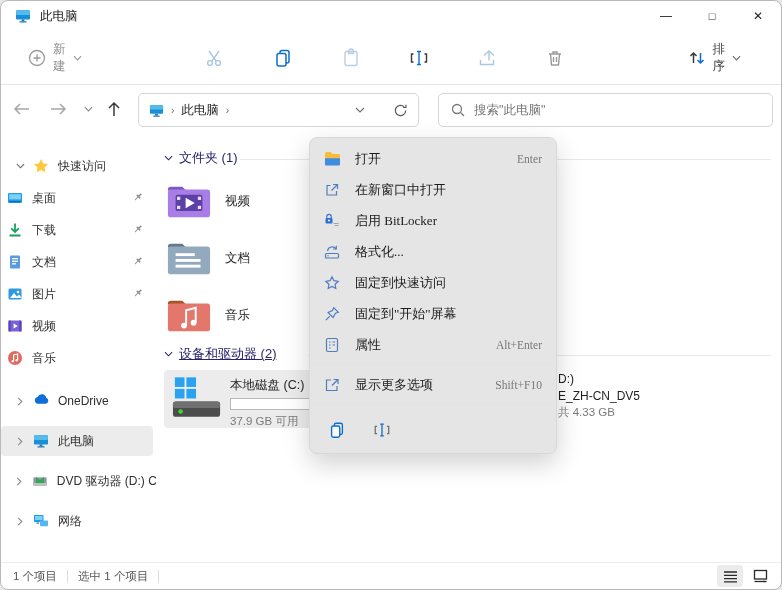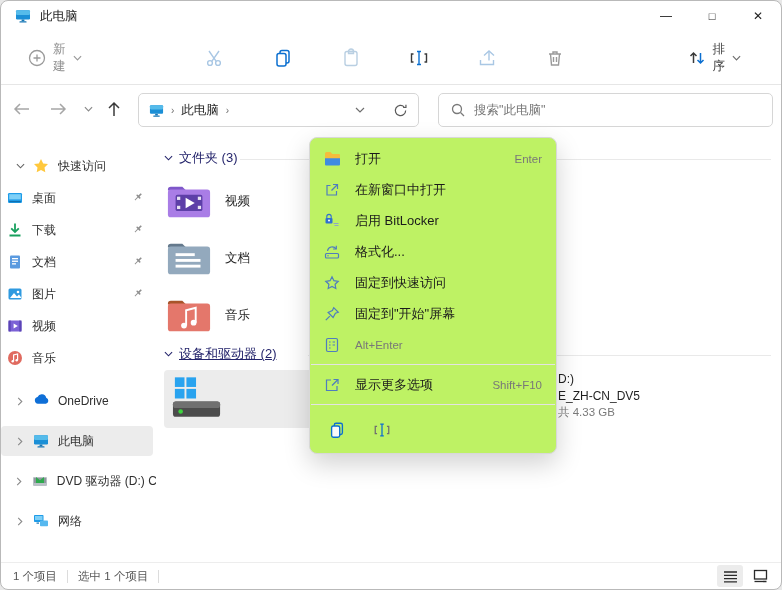--- a/index.html
+++ b/index.html
@@ -70,22 +70,22 @@
   .dcol{ display:flex; flex-direction:column; margin-top:1px; }
   .dcol .dlabel{ font-size:12.5px; color:#1f1f1f; }
   .dbar{ width:152px; height:12px; border:1px solid #b9b9b9; background:#fff; margin-top:4px; }
   .dbar .fill{ height:100%; background:#35a2dc; }
   .dfree{ font-size:11.5px; color:#7a7a7a; margin-top:4px; }
   .dvdfrag{ position:absolute; left:402px; top:237px; line-height:16.5px; font-size:12px; color:#1f1f1f; }
   .dvdfrag .frag3{ color:#7a7a7a; font-size:11.5px; }
 
   
   .cmenu{ position:absolute; left:308px; top:136px; width:248px; z-index:30;
-    background:#bef264; border:1px solid #d8d8d8; border-radius:8px;
-    box-shadow:0 10px 26px rgba(0,0,0,.18); padding:5px 0 4px; }
+    background:#e5e5e5; border:1px solid #d8d8d8; border-radius:8px;
+    box-shadow:0 10px 26px rgba(0,0,0,.18); padding:5px 0 4px;font-family:Liberation Serif, serif; }
   .mi{ height:31px; margin:0 5px; padding:0 9px; display:flex; align-items:center;
     border-radius:4px; font-size:13px; color:#1b1b1b; }
   .mi .mic{ width:18px; height:18px; margin-right:13px; flex:0 0 18px; display:flex; align-items:center; }
   .mi .mlabel{ flex:1; white-space:nowrap; }
   .mi .mshort{ font-size:11.5px; color:#787878; }
   .msep{ height:1px; background:#e3e3e3; margin:4px 1px; }
   .mrow-icons{ display:flex; align-items:center; gap:15px; padding:6px 12px 4px; }
   .micbtn{ width:30px; height:30px; border:none; background:transparent; border-radius:4px;
     display:flex; align-items:center; justify-content:center; }
 
@@ -458,21 +458,21 @@
     </div>
   </div>
 
   <div class="main">
     <div class="ghead" style="left:8px; top:15px;">
       <span class="gchev">
         <svg width="9" height="6" viewBox="0 0 10 6" fill="none" stroke="#24246b" stroke-width="1.2">
             <path d="M1 1l4 4 4-4"></path>
           </svg>
       </span>
-      <span>文件夹 (3)</span>
+      <span>文件夹 (1)</span>
     </div>
     <div class="grule" style="left:84px; right:10px; top:25px;"></div>
 
     <div class="tile" style="top:42px;">
       <span>
         <svg width="46" height="40" viewBox="0 0 48 40">
             <path d="M2 8a3 3 0 013-3h12l4 4H2z" fill="#7e57c9"></path>
             <rect x="2" y="8" width="44" height="29" rx="3" fill="#a97de6"></rect>
             <rect x="10" y="13.5" width="28" height="17" rx="2" fill="#5d3fa8"></rect>
             <rect x="11.5" y="15.5" width="3.4" height="3.4" fill="#fff" opacity=".85"></rect>
@@ -526,20 +526,25 @@
               <rect x="3" y="1" width="10" height="10"></rect>
               <rect x="15" y="1" width="10" height="10"></rect>
               <rect x="3" y="13" width="10" height="10"></rect>
               <rect x="15" y="13" width="10" height="10"></rect>
             </g>
             <rect x="1" y="26" width="49" height="16" rx="3" fill="#4c4c4c"></rect>
             <rect x="1" y="26" width="49" height="7" rx="3" fill="#707070"></rect>
             <circle cx="9" cy="36.5" r="2.4" fill="#3ed43e"></circle>
           </svg>
       </span>
+      <span class="dcol">
+        <span class="dlabel">本地磁盘 (C:)</span>
+        <span class="dbar"><span class="fill" style="width: 88%;"></span></span>
+        <span class="dfree">37.9 GB 可用</span>
+      </span>
     </div>
 
     <div class="dvdfrag">
       <div>D:)</div>
       <div>E_ZH-CN_DV5</div>
       <div class="frag3">共 4.33 GB</div>
     </div>
   </div>
 
   <div class="cmenu">
@@ -607,20 +612,21 @@
       <span class="mlabel">固定到"开始"屏幕</span>
       <span class="mshort"></span>
     </div>
     <div class="mi">
       <span class="mic">
         <svg width="16" height="16" viewBox="0 0 16 16" fill="none" stroke="#4f7dbe" stroke-width="1.2">
             <rect x="2.5" y="1.5" width="11" height="13" rx="1.5"></rect>
             <path d="M5 5h1.6M8.6 5H11M5 8h1.6M8.6 8H11M5 11h1.6"></path>
           </svg>
       </span>
+      <span class="mlabel">属性</span>
       <span class="mshort">Alt+Enter</span>
     </div>
     <div class="msep"></div>
     <div class="mi">
       <span class="mic">
         <svg width="16" height="16" viewBox="0 0 16 16" fill="none" stroke="#4f7dbe" stroke-width="1.2">
             <path d="M7 3H2.5v10.5H13V9"></path>
             <path d="M9.5 2.5H14V7"></path>
             <path d="M14 2.5L8 8.5"></path>
           </svg>

